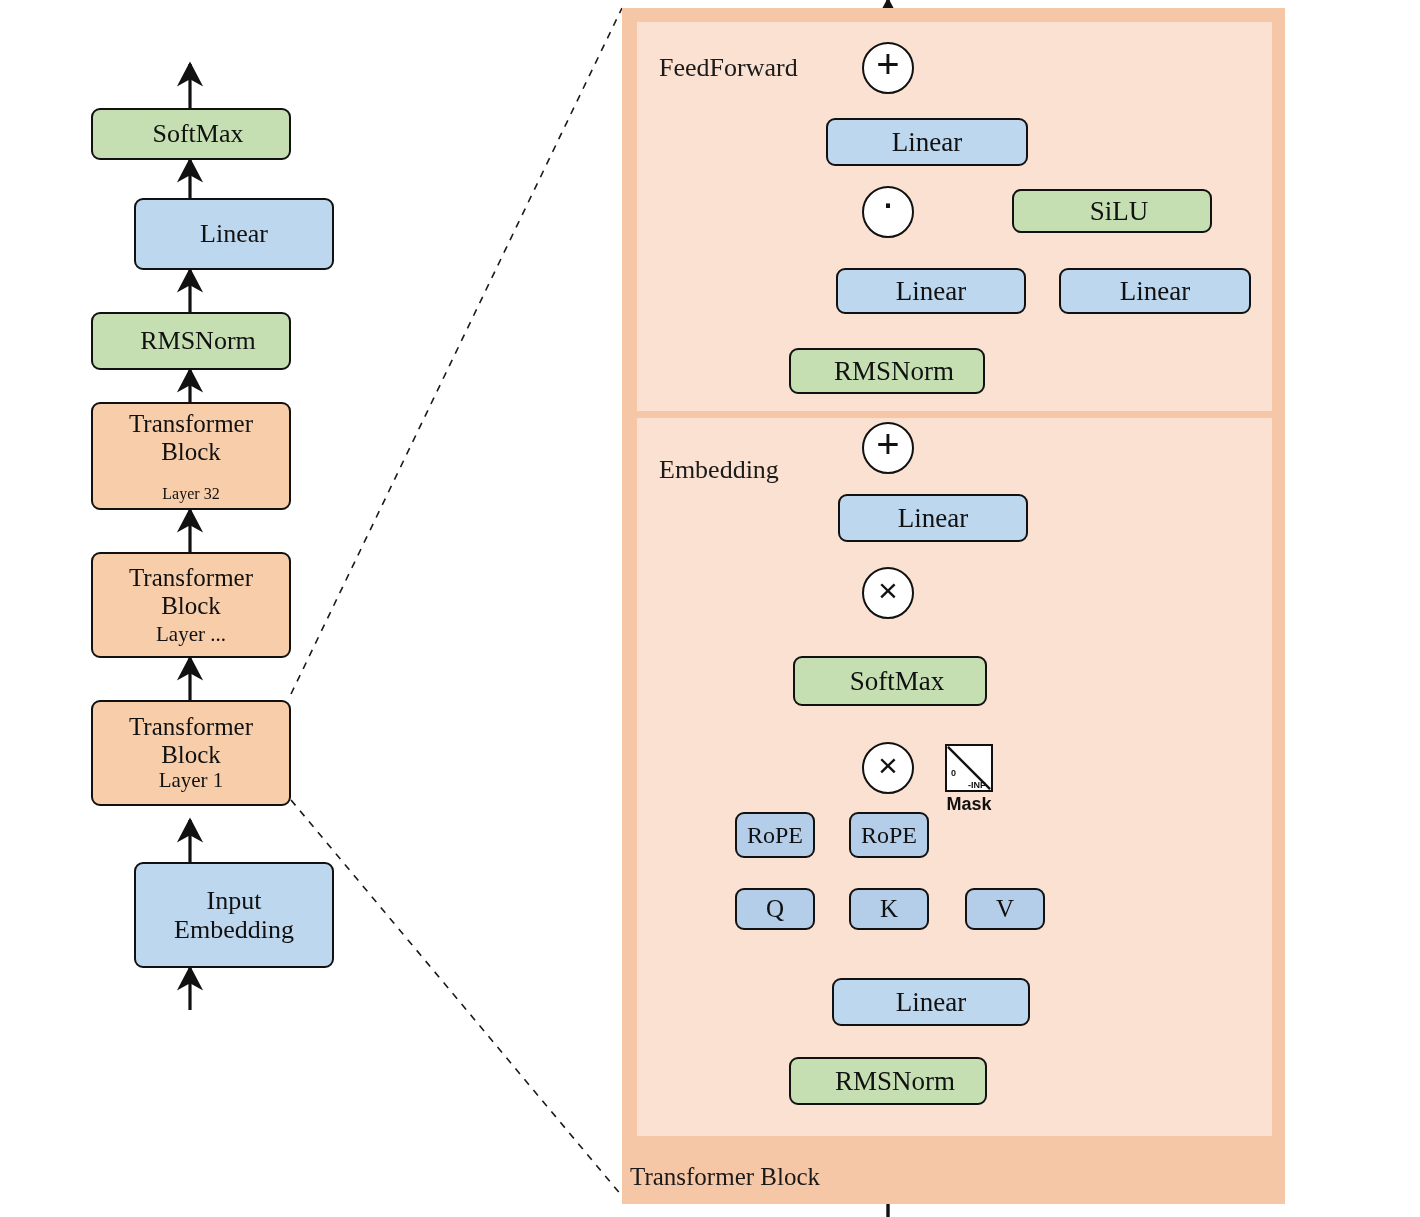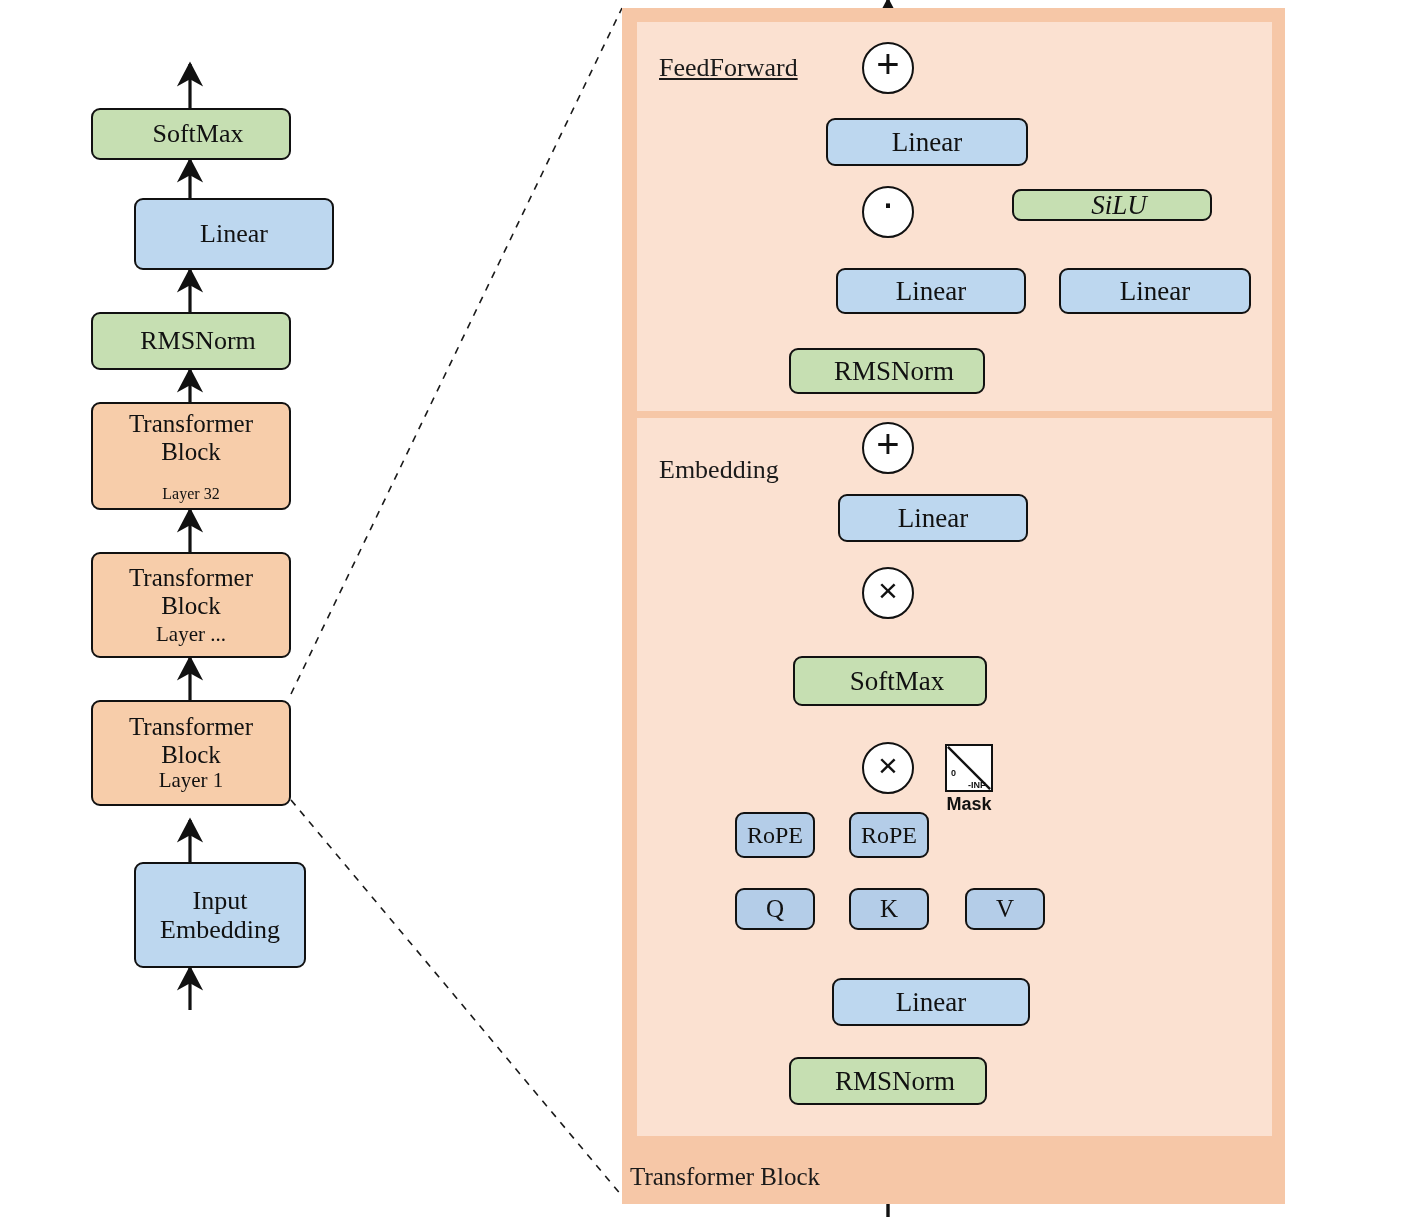--- a/index.html
+++ b/index.html
@@ -241,31 +241,31 @@
   <div class="node fill-orange" style="left:91px; top:552px; width:200px; height:106px; font-size:25px;">
     <span style="display:block; max-width:150px;">Transformer Block</span>
     <span style="font-size:21px; margin-top:3px;">Layer ...</span>
   </div>
 
   <div class="node fill-orange" style="left:91px; top:700px; width:200px; height:106px; font-size:25px;">
     <span style="display:block; max-width:150px;">Transformer Block</span>
     <span style="font-size:21px; margin-top:0;">Layer 1</span>
   </div>
 
-  <div class="node fill-blue" style="left:91px; top:862px; width:172px; height:106px; font-size:26px;">
+  <div class="node fill-blue" style="left:91px; top:862px; width:200px; height:106px; font-size:26px;">
     <span style="display:block; max-width:160px;">Input Embedding</span>
   </div>
 
   <div class="panel-outer" style="left:622px; top:8px; width:663px; height:1196px;"></div>
 
   <div class="panel-inner" style="left:637px; top:22px; width:635px; height:389px;"></div>
 
   <div class="panel-inner" style="left:637px; top:418px; width:635px; height:718px;"></div>
 
-  <div class="panel-label" style="left:659px; top:53px; font-size:26px;text-decoration:underline;">FeedForward</div>
+  <div class="panel-label" style="left:659px; top:53px; font-size:26px;">FeedForward</div>
 
   <div class="panel-label" style="left:659px; top:455px; font-size:26px;">Embedding</div>
 
   <div class="panel-label" style="left:630px; top:1163px; font-size:25px;">Transformer Block</div>
 
   <div class="op-circle" style="left:862px; top:42px; width:52px; height:52px;
               display:flex; align-items:center; justify-content:center;
               font-size:40px; line-height:1; color:#111; font-family:'Liberation Sans',sans-serif;">
     <span style="position:relative; top:-4px;">+</span>
   </div>
@@ -273,21 +273,21 @@
   <div class="node fill-blue" style="left:783px; top:118px; width:202px; height:48px; font-size:27px;">
     <span>Linear</span>
   </div>
 
   <div class="op-circle" style="left:862px; top:186px; width:52px; height:52px;
               display:flex; align-items:center; justify-content:center;
               font-size:30px; line-height:1; color:#111; font-family:'Liberation Sans',sans-serif;">
     <span style="position:relative; top:-9px; font-size:42px;">·</span>
   </div>
 
-  <div class="node fill-green" style="left:1012px; top:189px; width:200px; height:32px; font-size:27px;font-style:italic;">
+  <div class="node fill-green" style="left:1012px; top:189px; width:200px; height:44px; font-size:27px;">
     <span>SiLU</span>
   </div>
 
   <div class="node fill-blue" style="left:793px; top:268px; width:190px; height:46px; font-size:27px;">
     <span>Linear</span>
   </div>
 
   <div class="node fill-blue" style="left:1016px; top:268px; width:192px; height:46px; font-size:27px;">
     <span>Linear</span>
   </div>

